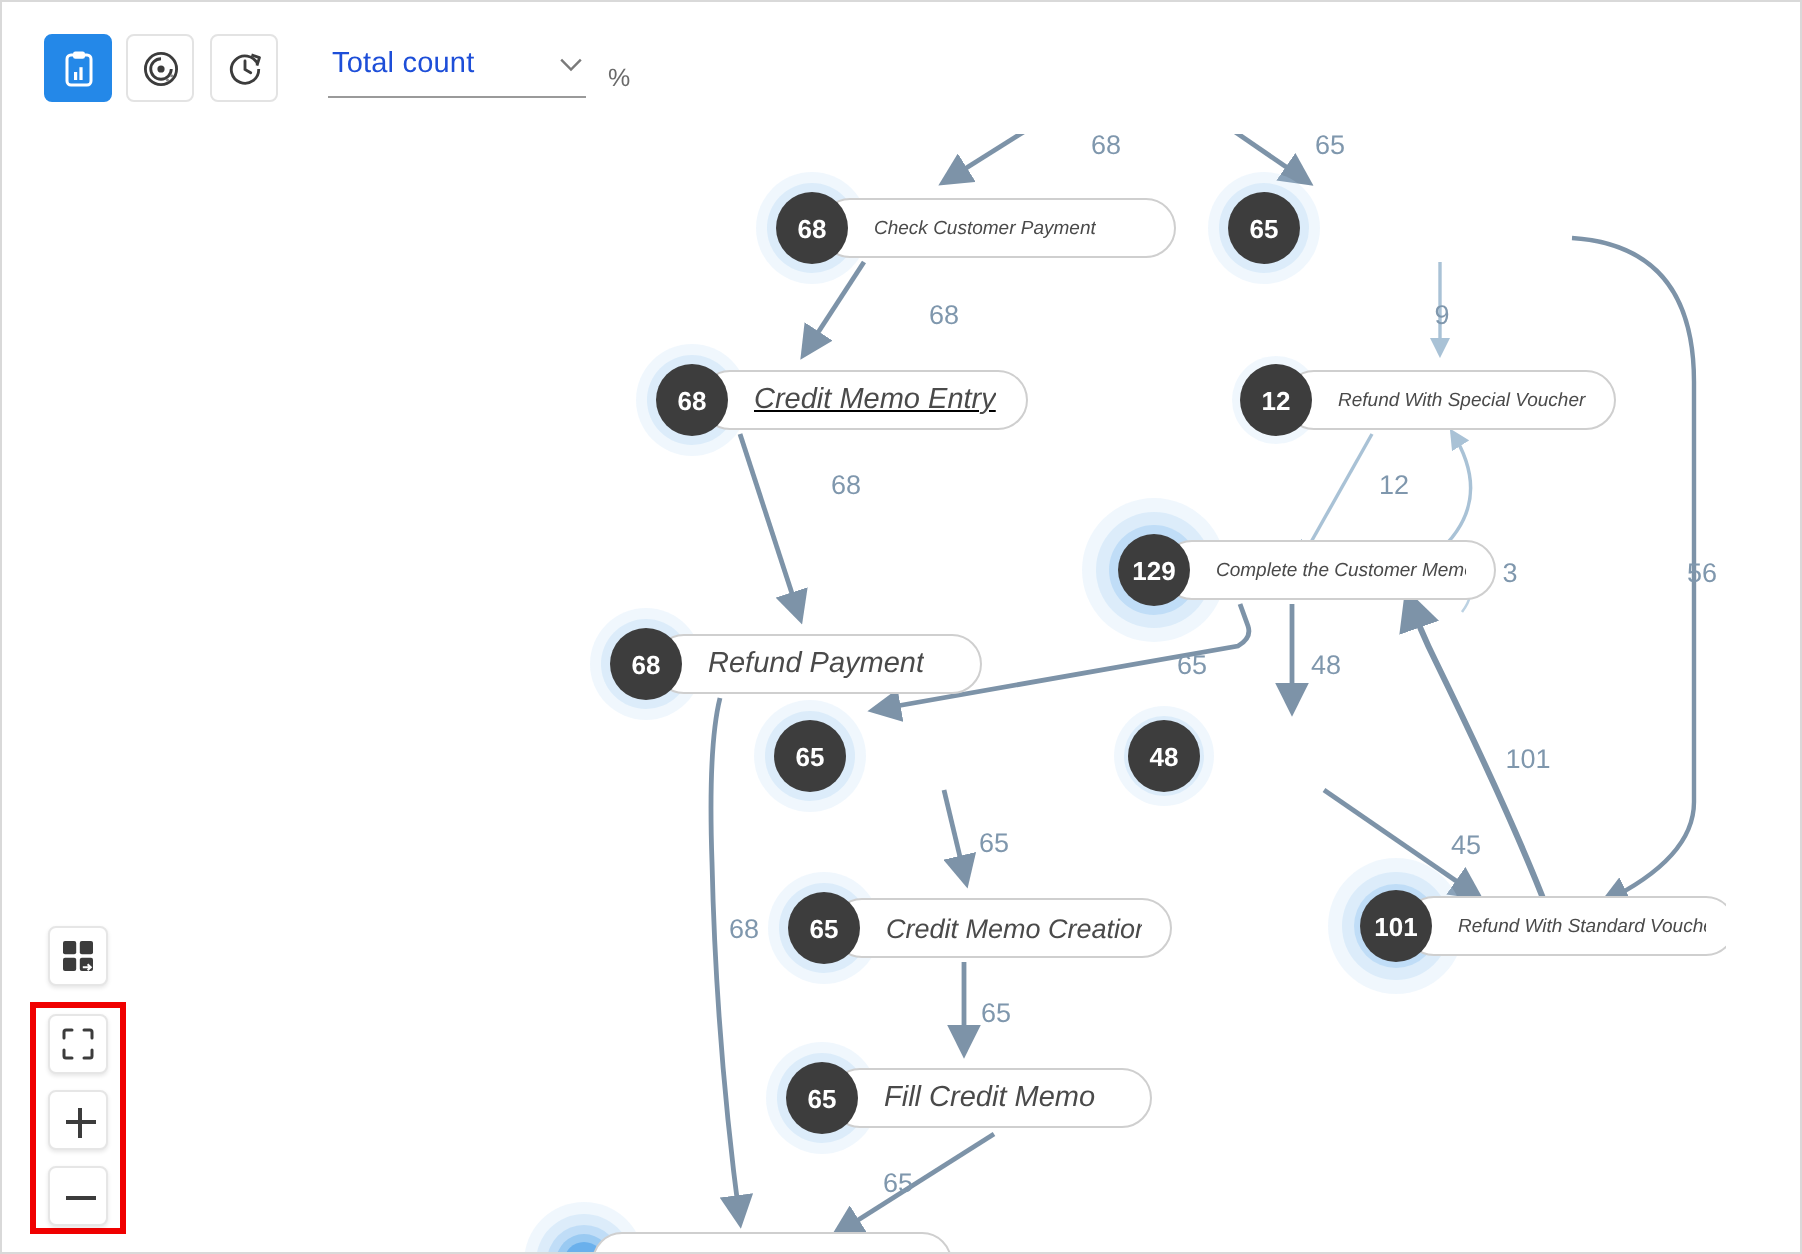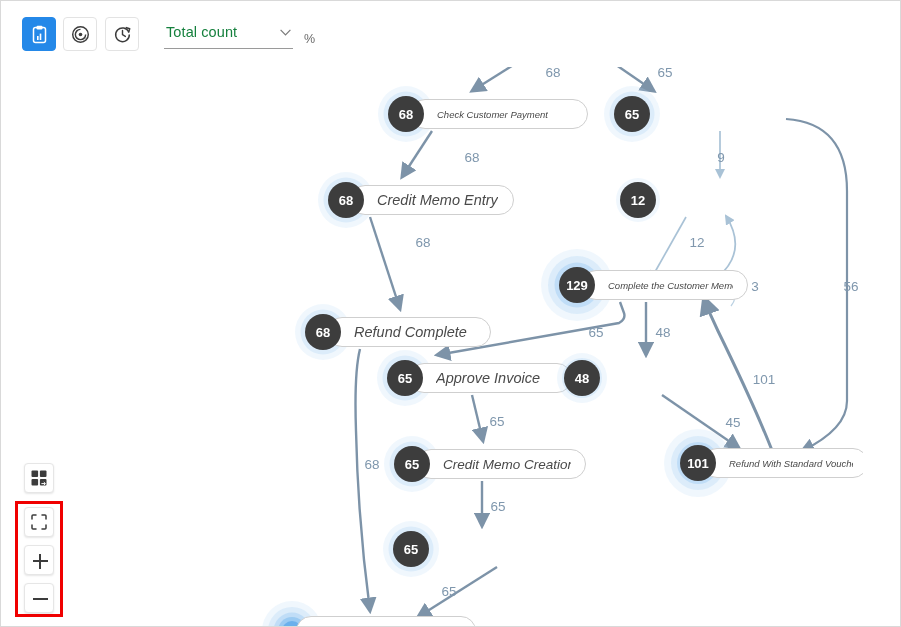--- a/index.html
+++ b/index.html
@@ -58,21 +58,21 @@
     width: 129px;
     height: 25px;
     border-bottom: 1px solid #9a9a9a;
     cursor: pointer;
   }
   #metric-select .mlabel {
     position: absolute;
     left: 2px;
     top: 1px;
     font-size: 14.5px;
-    color: #15803d;
+    color: #1d4ed8;
     letter-spacing: .1px;
   }
   #metric-select .chev {
     position: absolute;
     right: 2px;
     top: 6px;
     width: 11px;
     height: 7px;
   }
   #pct-label {
@@ -351,64 +351,64 @@
           <div class="halo" style="height: 26px; width: 26px; background: rgba(125, 187, 238, 0.58); margin-left: -79px;"></div>
           <div class="halo" style="height: 18px; width: 18px; background: rgba(86, 165, 233, 0.7); margin-left: -79px;"></div>
           <div class="badge">65</div>
         </div>
         <div class="node sz-lg" style="left: 326px; top: 118px; width: 186px;">
           <div class="halo" style="height: 56px; width: 56px; background: rgba(188, 220, 246, 0.22); margin-left: -75px;"></div>
           <div class="halo" style="height: 45px; width: 45px; background: rgba(176, 214, 245, 0.32); margin-left: -75px;"></div>
           <div class="halo" style="height: 35px; width: 35px; background: rgba(158, 205, 243, 0.45); margin-left: -75px;"></div>
           <div class="halo" style="height: 26px; width: 26px; background: rgba(125, 187, 238, 0.58); margin-left: -75px;"></div>
           <div class="halo" style="height: 18px; width: 18px; background: rgba(86, 165, 233, 0.7); margin-left: -75px;"></div>
-          <div class="pill" style="width: 164px;">
+          <div class="pill" style="width: 164px; text-decoration: underline;">
             <span class="pill-label">Credit Memo Entry</span>
           </div>
           <div class="badge">68</div>
         </div>
         <div class="node sz-sm" style="left: 618px; top: 118px; width: 188px;">
           <div class="halo" style="height: 44px; width: 44px; background: rgba(188, 220, 246, 0.22); margin-left: -76px;"></div>
           <div class="halo" style="height: 35px; width: 35px; background: rgba(176, 214, 245, 0.32); margin-left: -76px;"></div>
           <div class="halo" style="height: 27px; width: 27px; background: rgba(158, 205, 243, 0.45); margin-left: -76px;"></div>
           <div class="halo" style="height: 20px; width: 20px; background: rgba(125, 187, 238, 0.58); margin-left: -76px;"></div>
           <div class="halo" style="height: 15px; width: 15px; background: rgba(86, 165, 233, 0.7); margin-left: -76px;"></div>
+          <div class="pill" style="width: 166px;">
+            <span class="pill-label">Refund With Special Voucher</span>
+          </div>
           <div class="badge">12</div>
         </div>
         <div class="node sz-sm" style="left: 557px; top: 203px; width: 189px;">
           <div class="halo" style="height: 72px; width: 72px; background: rgba(188, 220, 246, 0.22); margin-left: -76.5px;"></div>
           <div class="halo" style="height: 58px; width: 58px; background: rgba(176, 214, 245, 0.32); margin-left: -76.5px;"></div>
           <div class="halo" style="height: 45px; width: 45px; background: rgba(158, 205, 243, 0.45); margin-left: -76.5px;"></div>
           <div class="halo" style="height: 33px; width: 33px; background: rgba(125, 187, 238, 0.58); margin-left: -76.5px;"></div>
           <div class="halo" style="height: 24px; width: 24px; background: rgba(86, 165, 233, 0.7); margin-left: -76.5px;"></div>
           <div class="pill" style="width: 167px;">
             <span class="pill-label">Complete the Customer Memo</span>
           </div>
           <div class="badge">129</div>
         </div>
         <div class="node sz-lg" style="left: 303px; top: 250px; width: 186px;">
           <div class="halo" style="height: 56px; width: 56px; background: rgba(188, 220, 246, 0.22); margin-left: -75px;"></div>
           <div class="halo" style="height: 45px; width: 45px; background: rgba(176, 214, 245, 0.32); margin-left: -75px;"></div>
           <div class="halo" style="height: 35px; width: 35px; background: rgba(158, 205, 243, 0.45); margin-left: -75px;"></div>
           <div class="halo" style="height: 26px; width: 26px; background: rgba(125, 187, 238, 0.58); margin-left: -75px;"></div>
           <div class="halo" style="height: 18px; width: 18px; background: rgba(86, 165, 233, 0.7); margin-left: -75px;"></div>
           <div class="pill" style="width: 164px;">
-            <span class="pill-label">Refund Complete</span>
+            <span class="pill-label">Refund Payment</span>
           </div>
           <div class="badge">68</div>
         </div>
         <div class="node sz-lg" style="left: 385px; top: 296px; width: 185px;">
           <div class="halo" style="height: 56px; width: 56px; background: rgba(188, 220, 246, 0.22); margin-left: -74.5px;"></div>
           <div class="halo" style="height: 45px; width: 45px; background: rgba(176, 214, 245, 0.32); margin-left: -74.5px;"></div>
           <div class="halo" style="height: 35px; width: 35px; background: rgba(158, 205, 243, 0.45); margin-left: -74.5px;"></div>
           <div class="halo" style="height: 26px; width: 26px; background: rgba(125, 187, 238, 0.58); margin-left: -74.5px;"></div>
           <div class="halo" style="height: 18px; width: 18px; background: rgba(86, 165, 233, 0.7); margin-left: -74.5px;"></div>
-          <div class="pill" style="width: 163px;">
-            <span class="pill-label">Approve Invoice</span>
-          </div>
           <div class="badge">65</div>
         </div>
         <div class="node sz-lg" style="left: 562px; top: 296px; width: 186px;">
           <div class="halo" style="height: 50px; width: 50px; background: rgba(188, 220, 246, 0.22); margin-left: -75px;"></div>
           <div class="halo" style="height: 40px; width: 40px; background: rgba(176, 214, 245, 0.32); margin-left: -75px;"></div>
           <div class="halo" style="height: 31px; width: 31px; background: rgba(158, 205, 243, 0.45); margin-left: -75px;"></div>
           <div class="halo" style="height: 23px; width: 23px; background: rgba(125, 187, 238, 0.58); margin-left: -75px;"></div>
           <div class="halo" style="height: 17px; width: 17px; background: rgba(86, 165, 233, 0.7); margin-left: -75px;"></div>
           <div class="badge">48</div>
         </div>
@@ -433,20 +433,23 @@
             <span class="pill-label">Credit Memo Creation</span>
           </div>
           <div class="badge">65</div>
         </div>
         <div class="node sz-lg" style="left: 391px; top: 467px; width: 183px;">
           <div class="halo" style="height: 56px; width: 56px; background: rgba(188, 220, 246, 0.22); margin-left: -73.5px;"></div>
           <div class="halo" style="height: 45px; width: 45px; background: rgba(176, 214, 245, 0.32); margin-left: -73.5px;"></div>
           <div class="halo" style="height: 35px; width: 35px; background: rgba(158, 205, 243, 0.45); margin-left: -73.5px;"></div>
           <div class="halo" style="height: 26px; width: 26px; background: rgba(125, 187, 238, 0.58); margin-left: -73.5px;"></div>
           <div class="halo" style="height: 18px; width: 18px; background: rgba(86, 165, 233, 0.7); margin-left: -73.5px;"></div>
+          <div class="pill" style="width: 161px;">
+            <span class="pill-label">Fill Credit Memo</span>
+          </div>
           <div class="badge">65</div>
         </div>
         <div class="node sz-lg" style="left: 272px; top: 549px; width: 202px;">
           <div class="halo" style="height: 60px; width: 60px; background: rgba(188, 220, 246, 0.22); margin-left: -83px;"></div>
           <div class="halo" style="height: 48px; width: 48px; background: rgba(176, 214, 245, 0.32); margin-left: -83px;"></div>
           <div class="halo" style="height: 37px; width: 37px; background: rgba(158, 205, 243, 0.45); margin-left: -83px;"></div>
           <div class="halo" style="height: 28px; width: 28px; background: rgba(125, 187, 238, 0.58); margin-left: -83px;"></div>
           <div class="halo" style="height: 20px; width: 20px; background: rgba(86, 165, 233, 0.7); margin-left: -83px;"></div>
           <div class="pill" style="width: 180px;">
             <span class="pill-label"></span>

